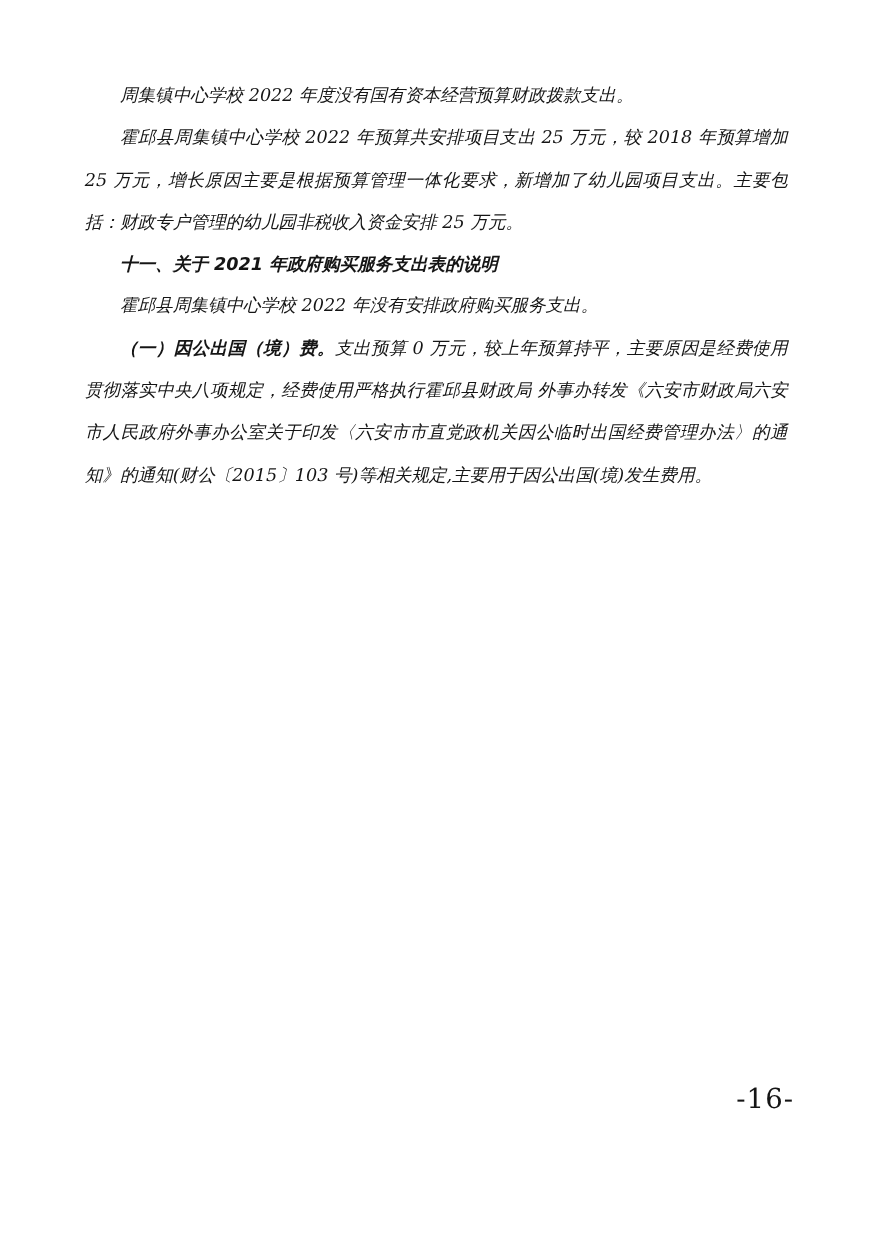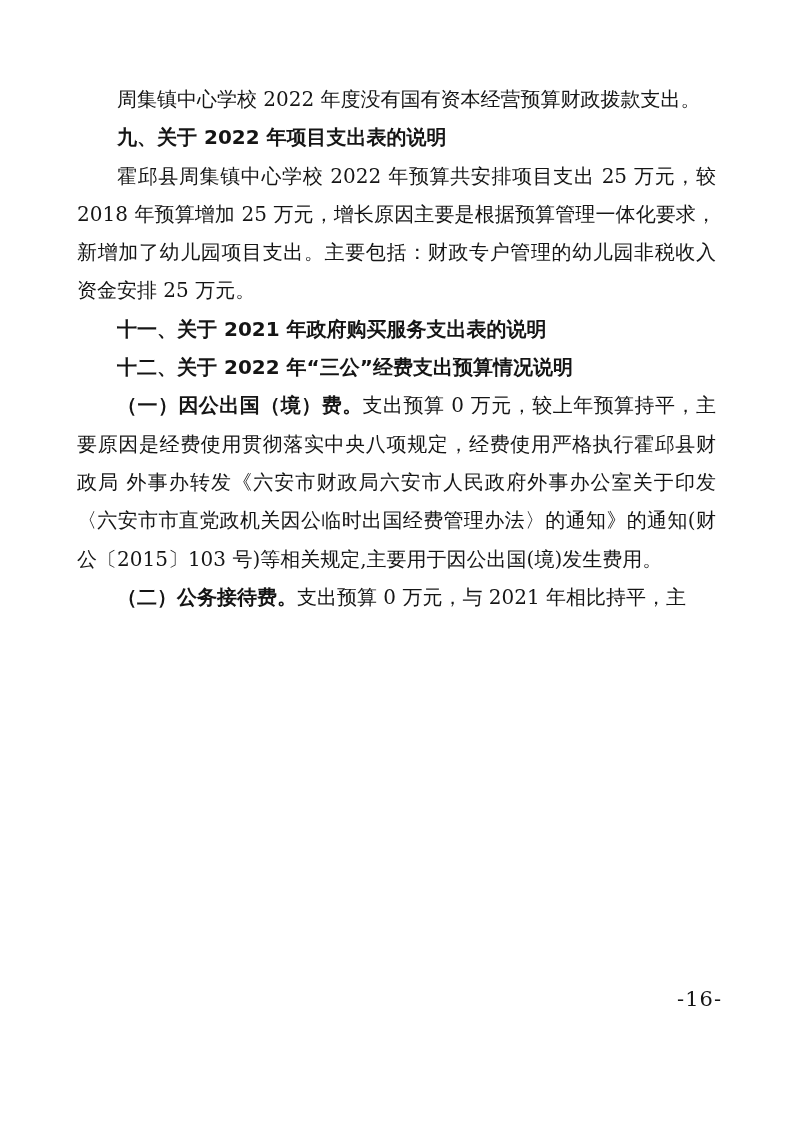--- a/index.html
+++ b/index.html
@@ -12,75 +12,72 @@
     width: 793px;
     height: 1122px;
     background: #ffffff;
     overflow: hidden;
     font-family: "DejaVu Serif", "Liberation Serif", serif;
     color: #151515;
   }
   .content {
     position: absolute;
     left: 77px;
-    top: 80px;
+    top: 68px;
     width: 639px;
-    font-size: 20px;
+    font-size: 16px;
     line-height: 38.3px;
     text-align: justify;
     text-justify: inter-ideograph;
+    font-style: italic;
   }
   .para {
     margin: 0;
     text-indent: 2em;
   }
   .heading {
     margin: 0;
     text-indent: 2em;
     font-weight: 700;
     font-family: "DejaVu Sans", "Liberation Sans", sans-serif;
   }
   .lead {
     font-weight: 700;
   }
   .page-number {
     position: absolute;
     top: 987px;
     right: 71px;
-    font-size: 21px;
+    font-size: 25px;
     line-height: 24px;
     letter-spacing: 1px;
     font-family: "DejaVu Serif", "Liberation Serif", serif;
     color: #151515;
   }
 </style>
 </head>
 <body>
 
 <div class="page">
   <div class="content">
 
     <p class="para">周集镇中心学校 2022 年度没有国有资本经营预算财政拨款支出。</p>
 
-    <p class="heading">九、关于 2022 年项目支出表的说明</p>
 
     <p class="para">霍邱县周集镇中心学校 2022 年预算共安排项目支出 25 万元，较 2018 年预算增加 25 万元，增长原因主要是根据预算管理一体化要求，新增加了幼儿园项目支出。主要包括：财政专户管理的幼儿园非税收入资金安排 25 万元。</p>
 
 
 
     <p class="heading">十一、关于 2021 年政府购买服务支出表的说明</p>
 
+    <p class="para">霍邱县周集镇中心学校 2022 年没有安排政府购买服务支出。</p>
 
-    <p class="heading">十二、关于 2022 年“三公”经费支出预算情况说明</p>
 
 
     <p class="para">
       <span class="lead">（一）因公出国（境）费。</span><span>支出预算 0 万元，较上年预算持平，主要原因是经费使用贯彻落实中央八项规定，经费使用严格执行霍邱县财政局 外事办转发《六安市财政局六安市人民政府外事办公室关于印发〈六安市市直党政机关因公临时出国经费管理办法〉的通知》的通知(财公〔2015〕103 号)等相关规定,主要用于因公出国(境)发生费用。</span>
     </p>
 
-    <p class="para">
-      <span class="lead">（二）公务接待费。</span><span>支出预算 0 万元，与 2021 年相比持平，主</span>
-    </p>
 
   </div>
 
   <div class="page-number">-16-</div>
 </div>
 
 </body></html>

